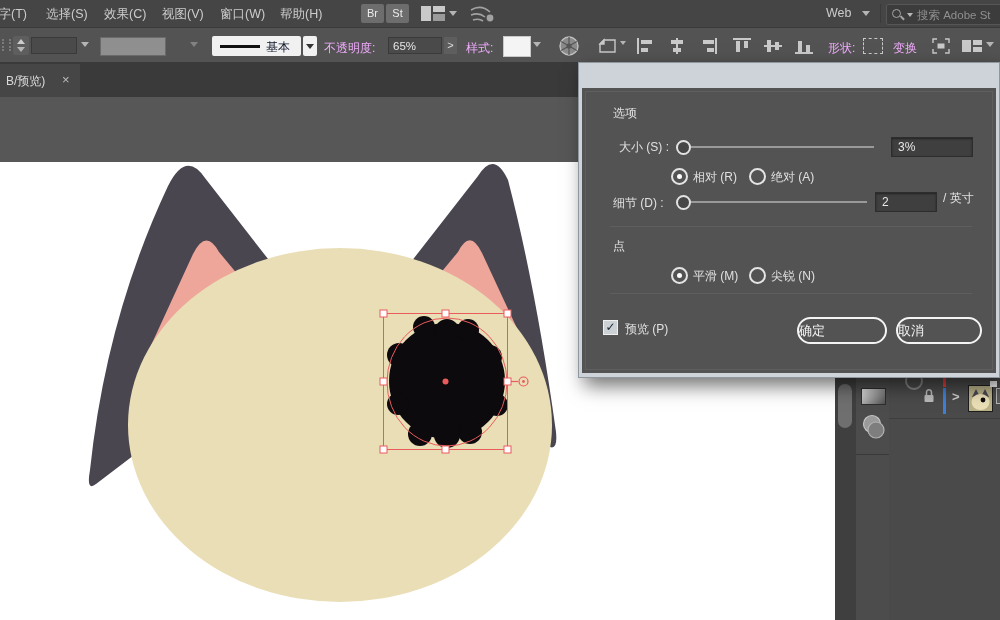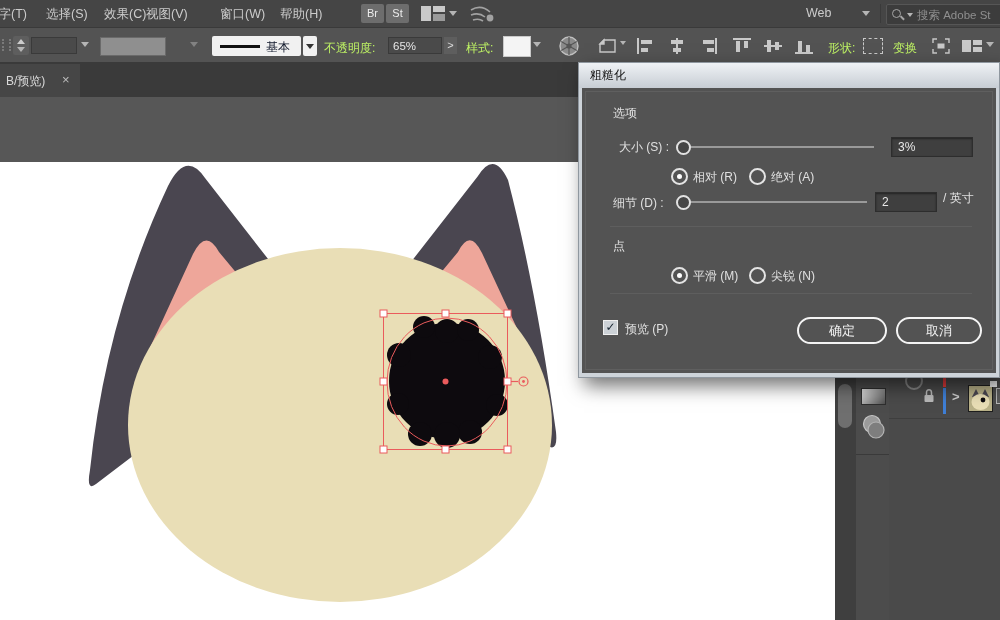--- a/index.html
+++ b/index.html
@@ -1,19 +1,19 @@
 <!DOCTYPE html>
 <html><head>
 <meta charset="utf-8">
 <style>
   html,body{margin:0;padding:0;background:#222;}
   #app{position:relative;width:1000px;height:620px;overflow:hidden;
        font-family:"Liberation Sans","DejaVu Sans",sans-serif;background:#575757;}
   .abs{position:absolute;}
-  .ltxt{color:#bef264;font-size:12px;white-space:nowrap;}
+  .ltxt{color:#f0abfc;font-size:12px;white-space:nowrap;}
 
   
   #menubar{left:0;top:0;width:1000px;height:27px;background:#454545;overflow:hidden;}
   .menuitem{top:6px;color:#cccccc;font-size:12.5px;cursor:default;}
   .sqbtn{width:23px;height:19px;top:4px;background:#6d6d6d;border-radius:2px;color:#ececec;
          font-size:11px;text-align:center;line-height:19px;}
   .chev{width:0;height:0;border-left:4px solid transparent;border-right:4px solid transparent;
         border-top:5px solid #b5b5b5;}
   #searchbox{left:886px;top:4px;width:118px;height:19px;background:#3c3c3c;border:1px solid #565656;
              border-radius:2px;overflow:hidden;}
@@ -47,35 +47,35 @@
   #dlginner{left:3px;top:3px;width:406px;height:277px;border:1px solid #5f5f5f;}
   .dtxt{color:#e0e0e0;font-size:12px;white-space:nowrap;}
   .track{height:2px;background:#9a9a9a;}
   .knob{width:11px;height:11px;border:2px solid #e2e2e2;border-radius:50%;background:#464646;}
   .valfield{background:#3f3f3f;border:1px solid #2d2d2d;box-shadow:inset 0 1px 2px rgba(0,0,0,.45);
             color:#e8e8e8;font-size:12px;line-height:18px;padding-left:6px;box-sizing:border-box;}
   .radio{width:13px;height:13px;border:2px solid #e4e4e4;border-radius:50%;box-sizing:content-box;}
   .radio.on::after{content:"";position:absolute;left:4px;top:4px;width:5px;height:5px;border-radius:50%;background:#ffffff;}
   .checkbox{width:13px;height:13px;background:#ccd1d6;border:1px solid #f0f0f0;color:#15222e;
             font-size:12px;font-weight:bold;line-height:13px;text-align:center;}
-  .pillbtn{border:2px solid #f4f4f4;border-radius:14px;color:#f4f4f4;font-size:13px;text-align:center;
+  .pillbtn{border:2px solid #f4f4f4;border-radius:14px;color:#f4f4f4;font-size:13px;
            cursor:pointer;background:transparent;box-sizing:border-box;}
   .hr{height:1px;background:#5e5e5e;}
   svg{display:block;}
 </style>
 </head>
 <body>
 
 <div id="app">
 
   <div id="menubar" class="abs">
     <span class="abs menuitem" style="left:-14px">文字(T)</span>
     <span class="abs menuitem" style="left:46px">选择(S)</span>
     <span class="abs menuitem" style="left:104px">效果(C)</span>
-    <span class="abs menuitem" style="left:146px">视图(V)</span>
+    <span class="abs menuitem" style="left:162px">视图(V)</span>
     <span class="abs menuitem" style="left:220px">窗口(W)</span>
     <span class="abs menuitem" style="left:280px">帮助(H)</span>
 
     <div class="abs sqbtn" style="left:361px">Br</div>
     <div class="abs sqbtn" style="left:386px">St</div>
 
     <span class="abs" style="left:421px;top:6px">
       <svg width="24" height="15">
           <rect x="0" y="0" width="10" height="15" fill="#c9c9c9"></rect>
           <rect x="12" y="0" width="12" height="6" fill="#c9c9c9"></rect>
@@ -86,21 +86,21 @@
 
     <span class="abs" style="left:468px;top:3px">
       <svg width="28" height="22" fill="none" stroke="#a2a2a2" stroke-width="1.6">
         <path d="M3 7 Q 13 1 22 9"></path>
           <path d="M3 12 Q 11 9 17 14"></path>
           <path d="M5 17 Q 11 15 15 18"></path>
         <circle cx="22" cy="15" r="3.4" fill="#a2a2a2" stroke="none"></circle>
       </svg>
     </span>
 
-    <span class="abs menuitem" style="left:806px;top:6px">Web</span>
+    <span class="abs menuitem" style="left:826px;top:6px">Web</span>
     <span class="abs chev" style="left:862px;top:11px"></span>
     <div class="abs" style="left:880px;top:4px;width:1px;height:19px;background:#3a3a3a"></div>
 
     <div id="searchbox" class="abs">
       <span class="abs mag"></span>
       <span class="abs maghandle"></span>
       <span class="abs chev" style="left:20px;top:8px;border-left-width:3px;border-right-width:3px;border-top-width:4px"></span>
       <span class="abs" style="left:30px;top:3px;color:#8f8f8f;font-size:11.5px;white-space:nowrap">搜索 Adobe St</span>
     </div>
   </div>
@@ -313,21 +313,20 @@
               <circle cx="14" cy="14" r="2.4" fill="#0d0a0e"></circle>
             </svg>
         </span>
         <span class="abs" style="left:101px;top:3px;width:7px;height:6px;background:#f2f2f2"></span>
         <span class="abs" style="left:107px;top:10px;width:10px;height:14px;border:1.4px solid #b5b5b5;background:#5a5a5a"></span>
       </div>
     </div>
   </div>
 
   <div id="dialog" class="abs">
-    <div id="dlgtitle" class="abs">粗糙化</div>
     <div id="dlgbody" class="abs">
       <div id="dlginner" class="abs"></div>
 
       <span class="abs dtxt" style="left:31px;top:17px">选项</span>
 
       <span class="abs dtxt" style="left:37px;top:51px">大小 (S) :</span>
       <span class="abs track" style="left:107px;top:58px;width:185px"></span>
       <span class="abs knob" style="left:94px;top:52px"></span>
       <span class="abs valfield" style="left:309px;top:49px;width:82px;height:20px">3%</span>
 

